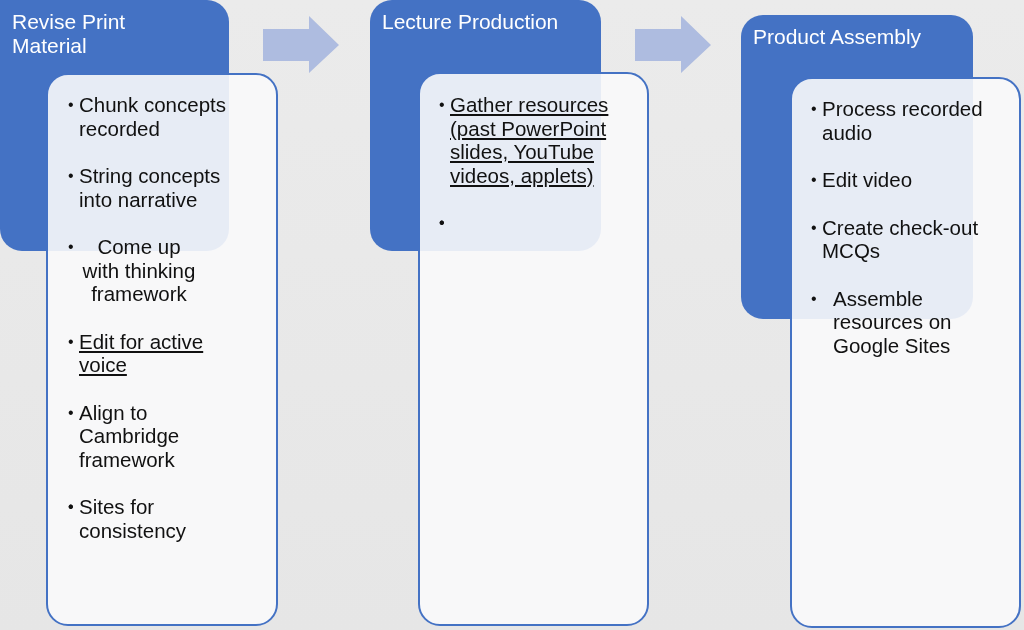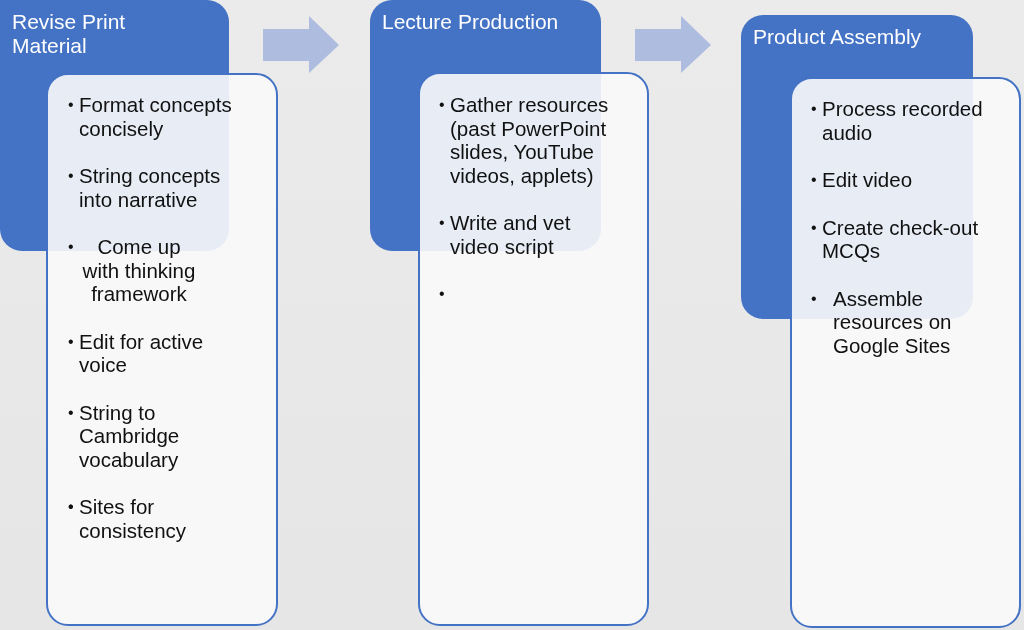--- a/index.html
+++ b/index.html
@@ -30,58 +30,57 @@
 </head>
 <body>
 
 <div class="stage">
 
   <div class="header-box" style="left:0; top:0; width:229px; height:251px; border-top-left-radius:0; border-bottom-left-radius:22px;">
     <div style="width:150px;">Revise Print Material</div>
   </div>
   <div class="card" style="left:46px; top:73px; width:232px; height:553px; padding-top:18px; padding-left:20px;">
     <ul>
-      <li><span class="bullet">•</span><span>Format concepts concisely</span></li>
+      <li><span class="bullet">•</span><span>Chunk concepts recorded</span></li>
       <li><span class="bullet">•</span><span>String concepts into narrative</span></li>
       <li>
           <span class="bullet">•</span>
           <span style="display:block; width:120px;text-align:center;">Come up with thinking framework</span>
         </li>
       <li>
           <span class="bullet">•</span>
-          <span style="display:block; width:145px;">Edit for active voice</span>
+          <span style="display:block; width:145px;text-decoration:underline;">Edit for active voice</span>
         </li>
       <li>
           <span class="bullet">•</span>
-          <span style="display:block; width:115px;">String to Cambridge vocabulary</span>
+          <span style="display:block; width:115px;">Align to Cambridge framework</span>
         </li>
       <li><span class="bullet">•</span></li>
       <li>
           <span class="bullet">•</span>
           <span style="display:block; width:125px;">Sites for consistency</span>
         </li>
     </ul>
   </div>
 
   <svg class="arrow" style="left:263px; top:16px;" width="78" height="58" viewBox="0 0 78 58">
     <polygon points="0,13 46,13 46,0 76,29 46,57 46,45 0,45" fill="#aebce0"></polygon>
   </svg>
 
   <div class="header-box" style="left:370px; top:0; width:231px; height:251px; border-top-left-radius:22px; border-top-right-radius:22px;">
     <div>Lecture Production</div>
   </div>
   <div class="card" style="left:418px; top:72px; width:231px; height:554px; padding-top:19px; padding-left:19px;">
     <ul>
       <li>
           <span class="bullet">•</span>
-          <span style="display:block; width:180px;">Gather resources (past PowerPoint slides, YouTube videos, applets)</span>
+          <span style="display:block; width:180px;text-decoration:underline;">Gather resources (past PowerPoint slides, YouTube videos, applets)</span>
         </li>
       <li>
           <span class="bullet">•</span>
-          <span style="display:block; width:140px;">Write and vet video script</span>
         </li>
       <li>
           <span class="bullet">•</span>
         </li>
     </ul>
   </div>
 
   <svg class="arrow" style="left:635px; top:16px;" width="78" height="58" viewBox="0 0 78 58">
     <polygon points="0,13 46,13 46,0 76,29 46,57 46,45 0,45" fill="#aebce0"></polygon>
   </svg>

